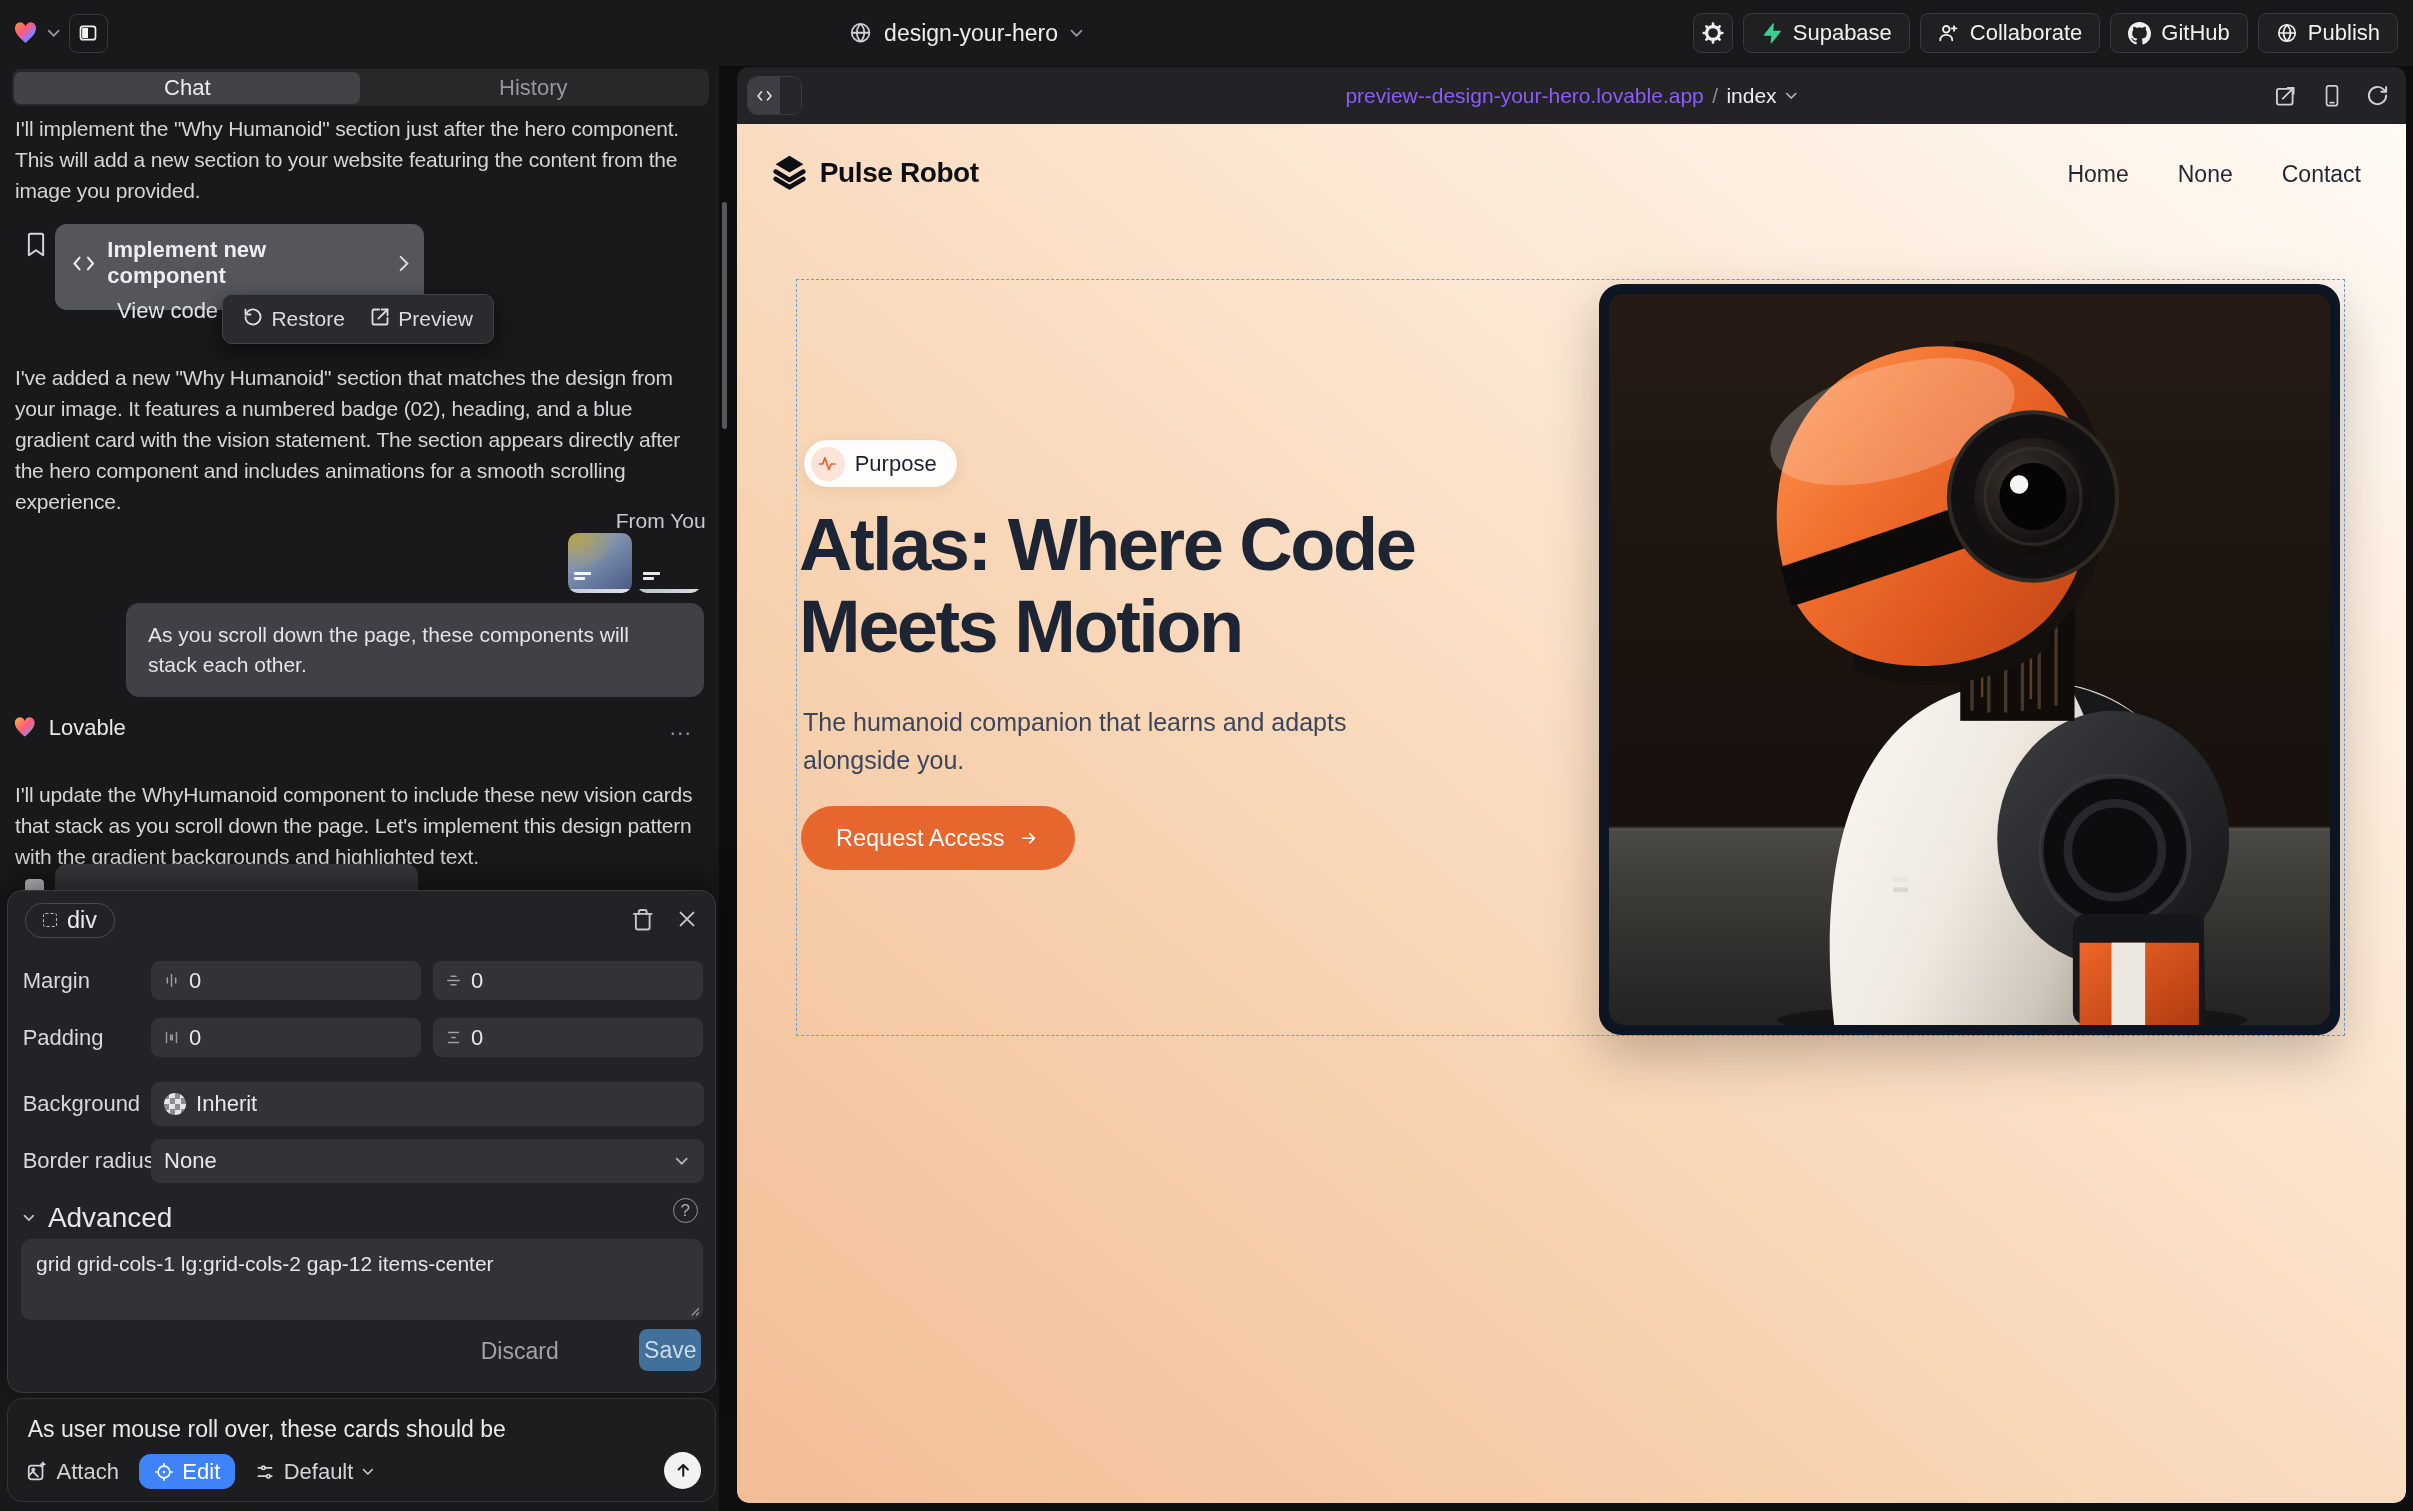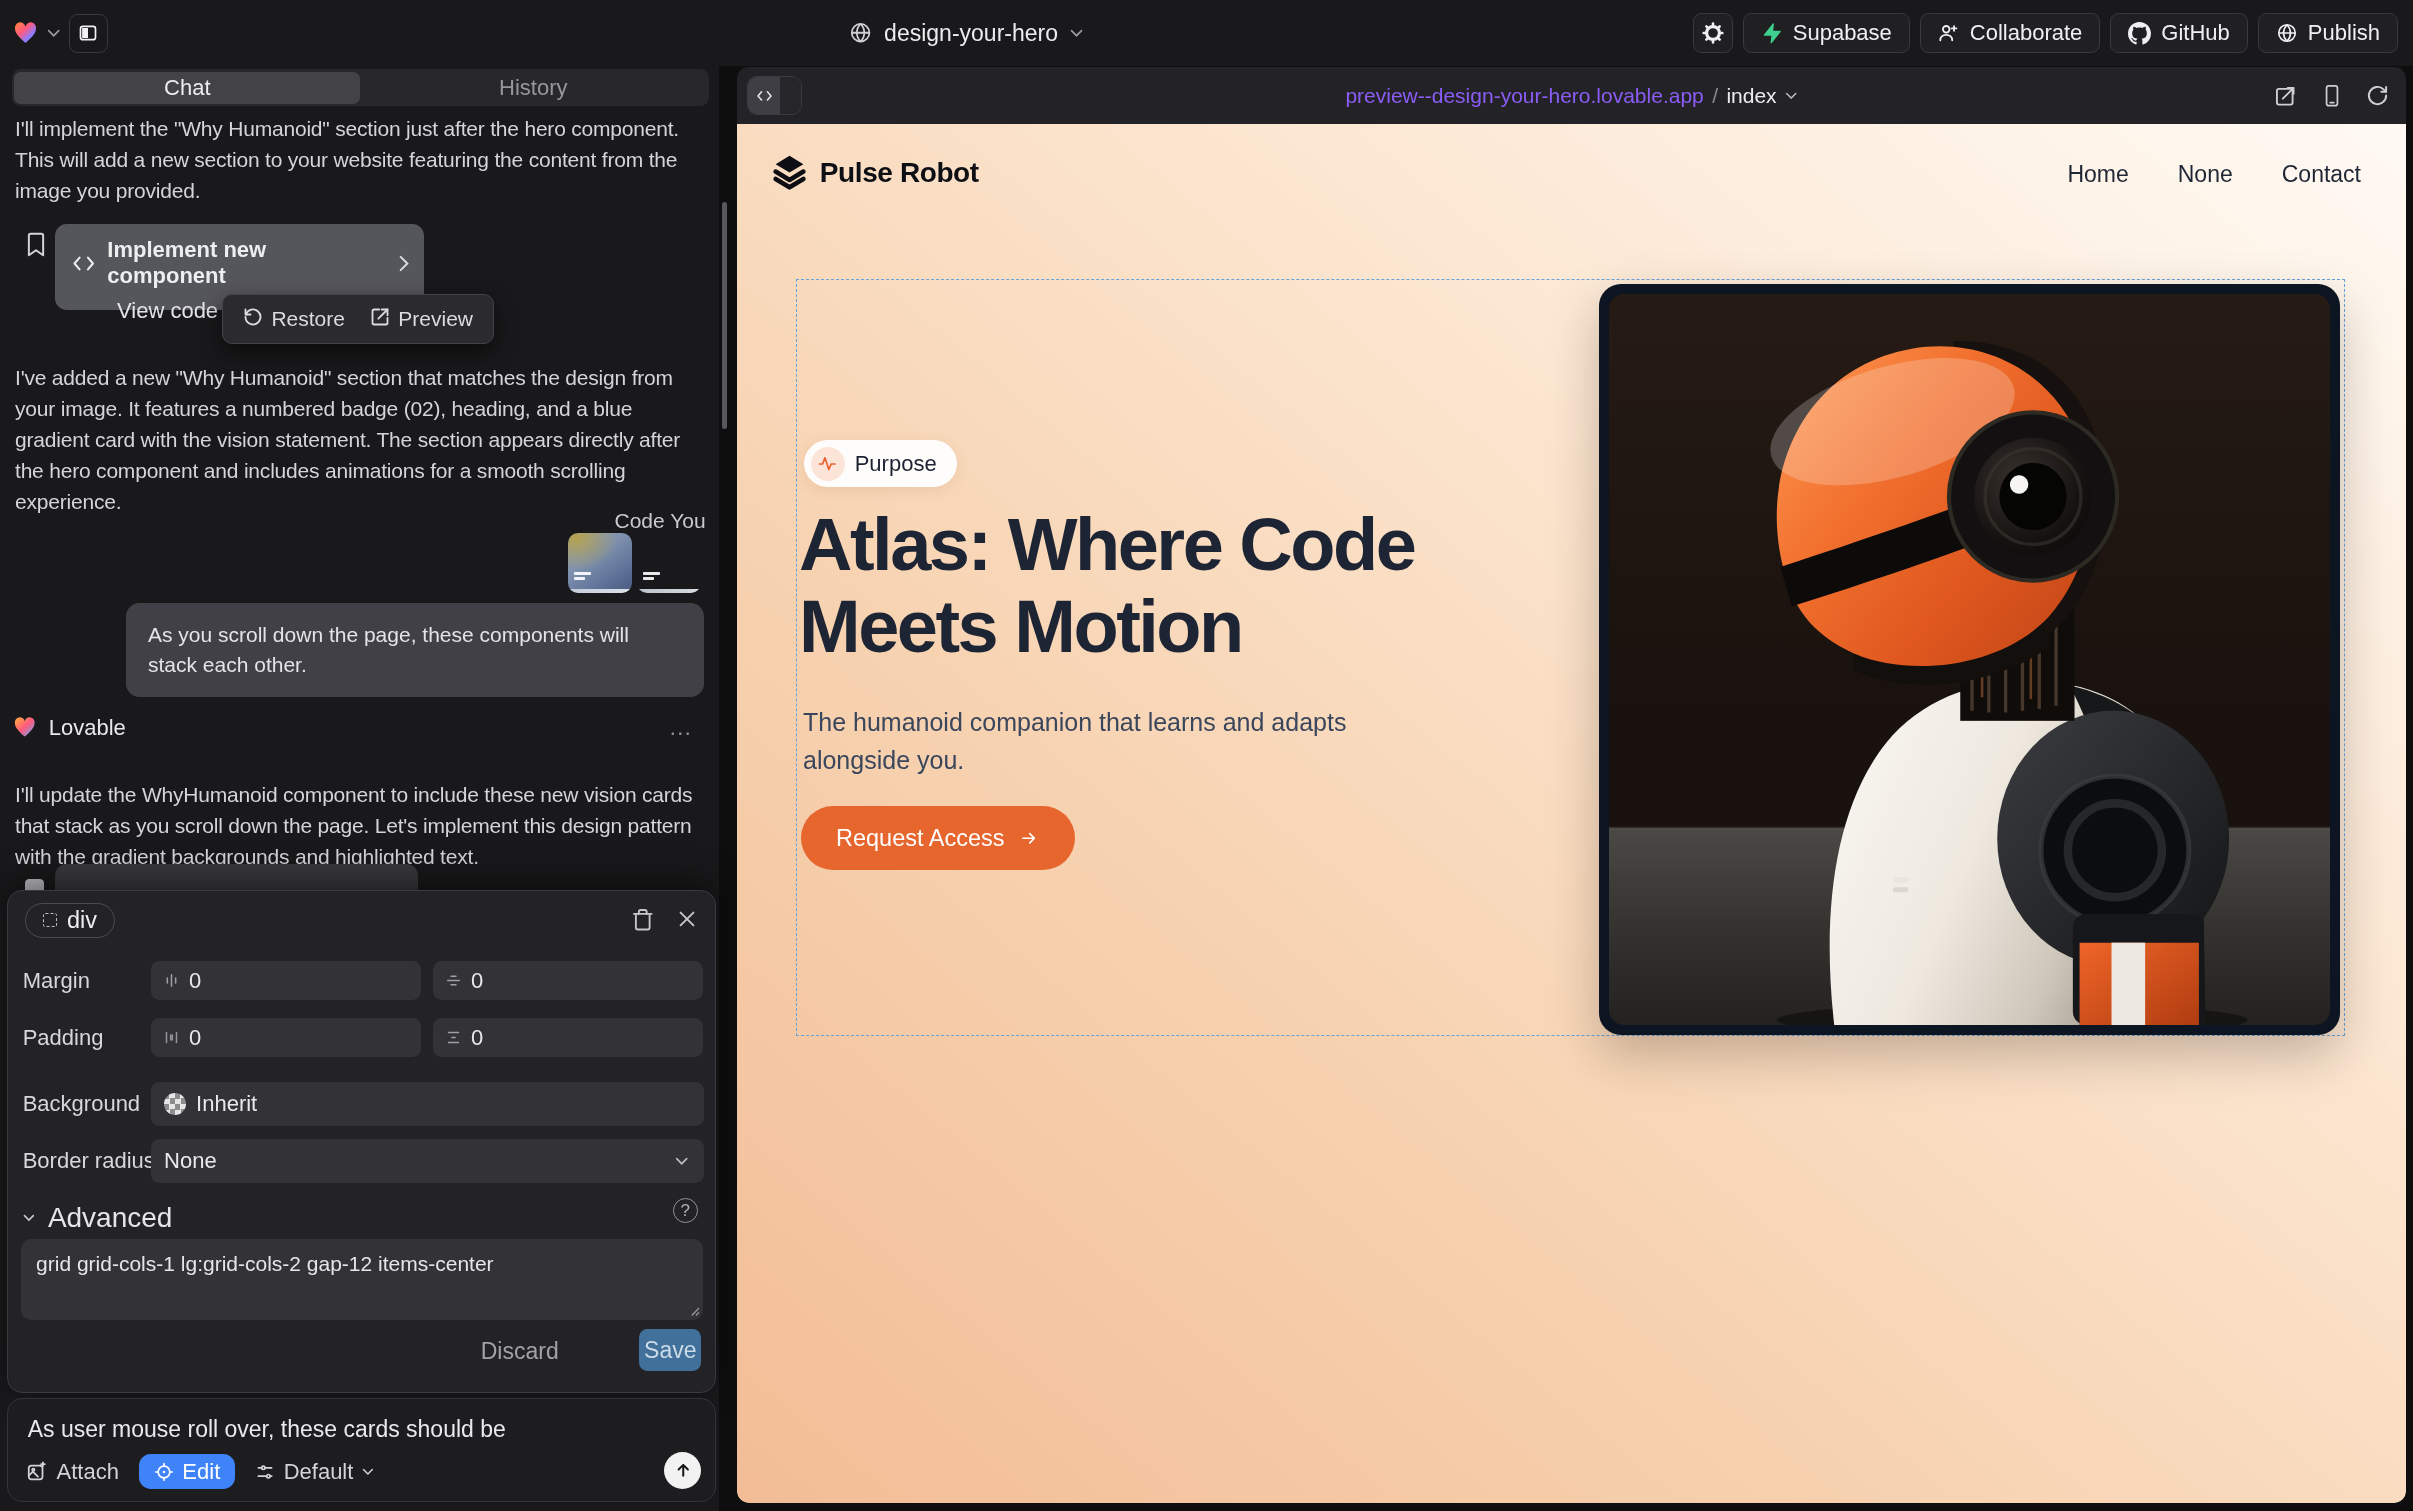--- a/index.html
+++ b/index.html
@@ -259,21 +259,21 @@
               <path d="M14 3h7v7"></path>
               <path d="M10 14 21 3"></path>
             </svg>
         </span>
         <span>Preview</span>
       </span>
     </div>
 
     <div class="chat-msg m2">I've added a new "Why Humanoid" section that matches the design from your image. It features a numbered badge (02), heading, and a blue gradient card with the vision statement. The section appears directly after the hero component and includes animations for a smooth scrolling experience.</div>
 
-    <div class="from-you">Code You</div>
+    <div class="from-you">From You</div>
     <div class="thumb t1">
         <i class="a"></i>
         <i class="b"></i>
       </div>
     <div class="thumb t2">
         <i class="a"></i>
         <i class="b"></i>
       </div>
 
     <div class="bubble">As you scroll down the page, these components will stack each other.</div>

